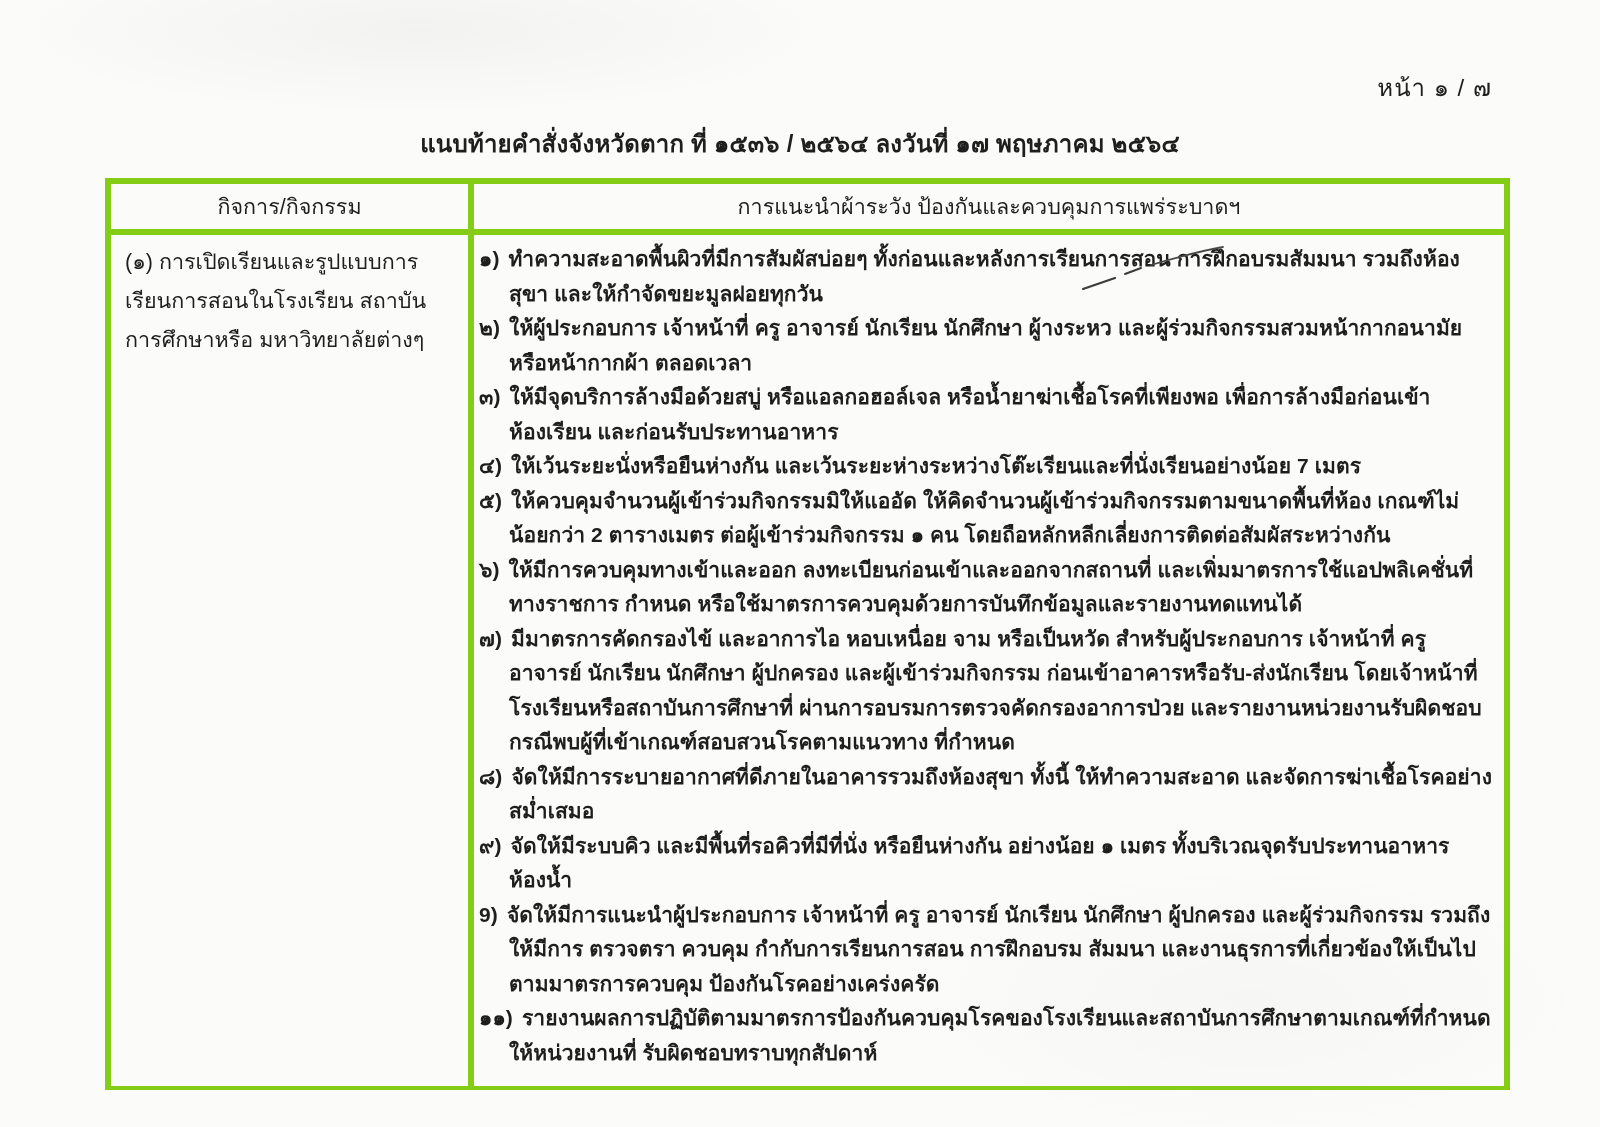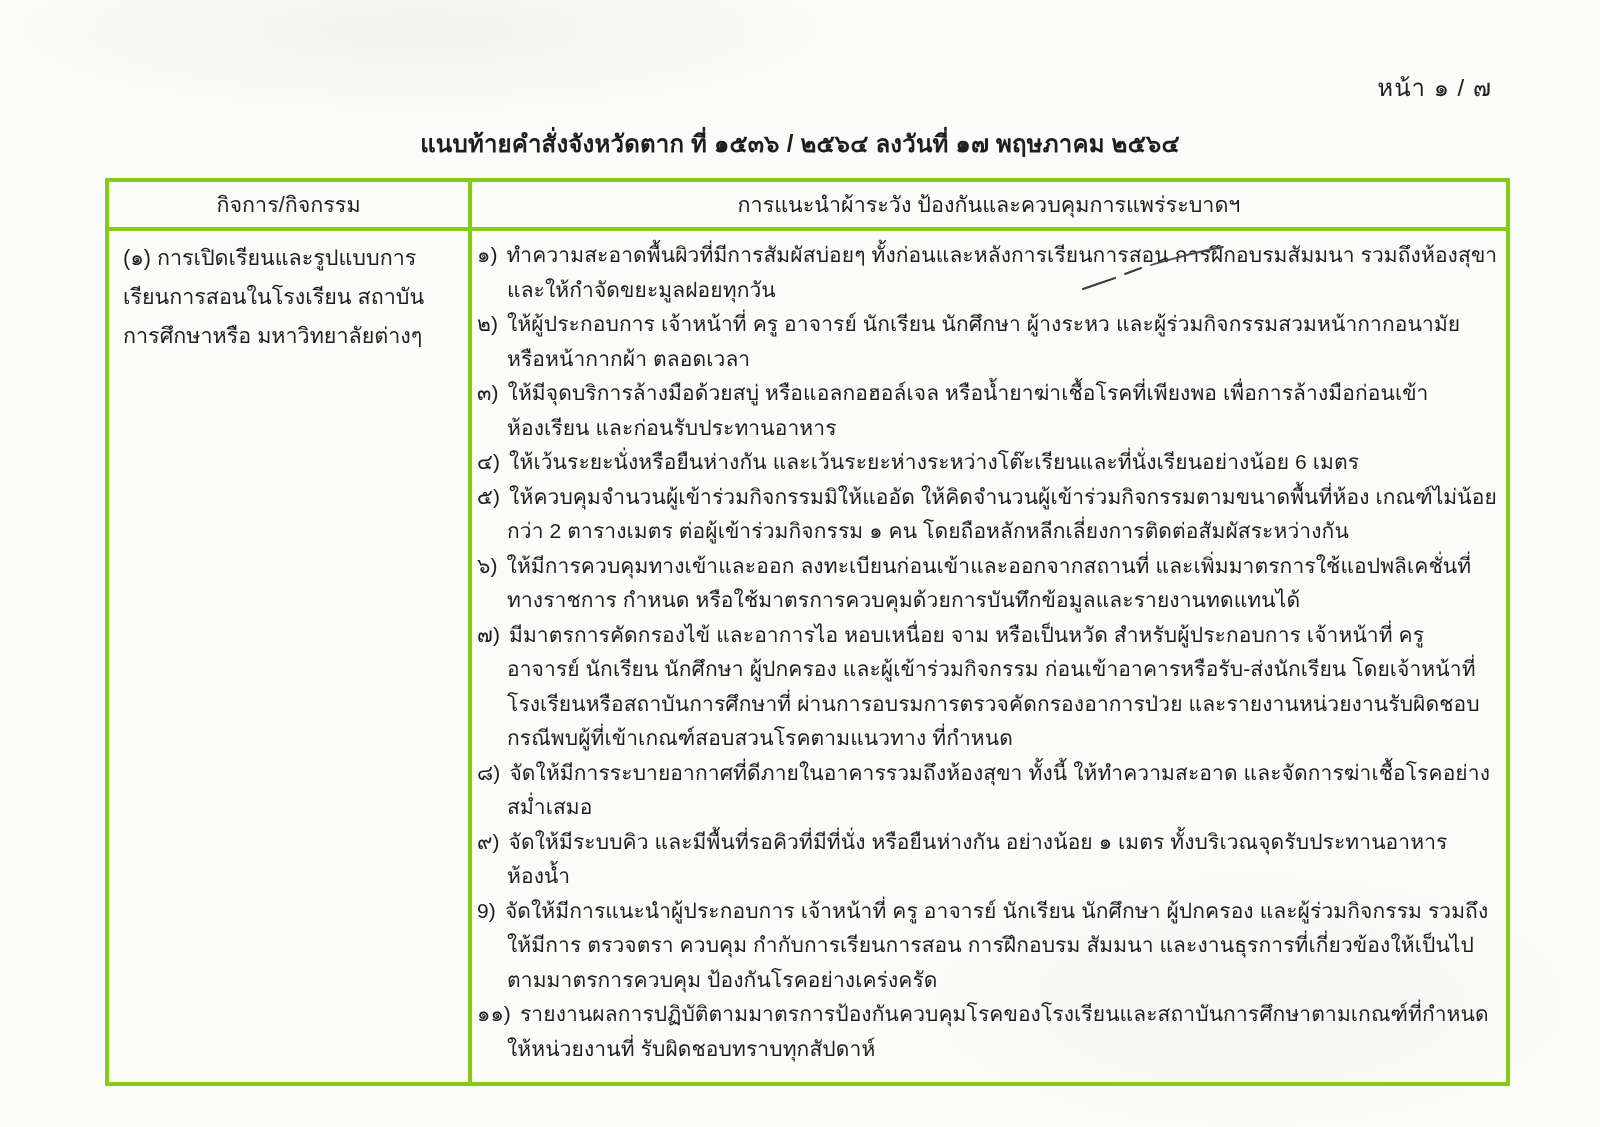--- a/index.html
+++ b/index.html
@@ -46,41 +46,42 @@
   .doc-table {
     position: absolute;
     top: 178px;
     left: 105px;
     width: 1405px;
     border-collapse: collapse;
     table-layout: fixed;
     font-size: 21px;
   }
   .doc-table th, .doc-table td {
-    border: 4px solid #84cc16;
+    border: 6px solid #84cc16;
     vertical-align: top;
   }
   .doc-table th {
     font-weight: normal;
     font-size: 21.5px;
     text-align: center;
     padding: 5px 4px 6px 4px;
     border-bottom-width: 3px;
   }
   .doc-table td {
     border-bottom-width: 4px;
   }
   .col-activity { width: 363px; }
   .cell-activity {
     padding: 8px 14px 10px 14px;
     line-height: 39px;
     font-size: 21.5px;
   }
   .cell-measures {
     padding: 7px 8px 16px 5px;
+    font-weight: bold;
   }
   .measure-list {
     list-style: none;
     margin: 0;
     padding: 0;
   }
   .measure-list li {
     padding-left: 30px;
     text-indent: -30px;
     line-height: 34.5px;
@@ -119,21 +120,21 @@
     </tr>
   </thead>
   <tbody>
     <tr>
       <td class="cell-activity">(๑) การเปิดเรียนและรูปแบบการเรียนการสอนในโรงเรียน สถาบันการศึกษาหรือ มหาวิทยาลัยต่างๆ</td>
       <td class="cell-measures">
         <ol class="measure-list">
           <li><span class="num">๑)</span><span>ทำความสะอาดพื้นผิวที่มีการสัมผัสบ่อยๆ ทั้งก่อนและหลังการเรียนการสอน การฝึกอบรมสัมมนา รวมถึงห้องสุขา และให้กำจัดขยะมูลฝอยทุกวัน</span></li>
           <li><span class="num">๒)</span><span>ให้ผู้ประกอบการ เจ้าหน้าที่ ครู อาจารย์ นักเรียน นักศึกษา ผู้างระหว และผู้ร่วมกิจกรรมสวมหน้ากากอนามัยหรือหน้ากากผ้า ตลอดเวลา</span></li>
           <li><span class="num">๓)</span><span>ให้มีจุดบริการล้างมือด้วยสบู่ หรือแอลกอฮอล์เจล หรือน้ำยาฆ่าเชื้อโรคที่เพียงพอ เพื่อการล้างมือก่อนเข้าห้องเรียน และก่อนรับประทานอาหาร</span></li>
-          <li><span class="num">๔)</span><span>ให้เว้นระยะนั่งหรือยืนห่างกัน และเว้นระยะห่างระหว่างโต๊ะเรียนและที่นั่งเรียนอย่างน้อย 6 เมตร</span></li>
+          <li><span class="num">๔)</span><span>ให้เว้นระยะนั่งหรือยืนห่างกัน และเว้นระยะห่างระหว่างโต๊ะเรียนและที่นั่งเรียนอย่างน้อย 7 เมตร</span></li>
           <li><span class="num">๕)</span><span>ให้ควบคุมจำนวนผู้เข้าร่วมกิจกรรมมิให้แออัด ให้คิดจำนวนผู้เข้าร่วมกิจกรรมตามขนาดพื้นที่ห้อง เกณฑ์ไม่น้อยกว่า 2 ตารางเมตร ต่อผู้เข้าร่วมกิจกรรม ๑ คน โดยถือหลักหลีกเลี่ยงการติดต่อสัมผัสระหว่างกัน</span></li>
           <li><span class="num">๖)</span><span>ให้มีการควบคุมทางเข้าและออก ลงทะเบียนก่อนเข้าและออกจากสถานที่ และเพิ่มมาตรการใช้แอปพลิเคชั่นที่ทางราชการ กำหนด หรือใช้มาตรการควบคุมด้วยการบันทึกข้อมูลและรายงานทดแทนได้</span></li>
           <li><span class="num">๗)</span><span>มีมาตรการคัดกรองไข้ และอาการไอ หอบเหนื่อย จาม หรือเป็นหวัด สำหรับผู้ประกอบการ เจ้าหน้าที่ ครู อาจารย์ นักเรียน นักศึกษา ผู้ปกครอง และผู้เข้าร่วมกิจกรรม ก่อนเข้าอาคารหรือรับ-ส่งนักเรียน โดยเจ้าหน้าที่โรงเรียนหรือสถาบันการศึกษาที่ ผ่านการอบรมการตรวจคัดกรองอาการป่วย และรายงานหน่วยงานรับผิดชอบ กรณีพบผู้ที่เข้าเกณฑ์สอบสวนโรคตามแนวทาง ที่กำหนด</span></li>
           <li><span class="num">๘)</span><span>จัดให้มีการระบายอากาศที่ดีภายในอาคารรวมถึงห้องสุขา ทั้งนี้ ให้ทำความสะอาด และจัดการฆ่าเชื้อโรคอย่างสม่ำเสมอ</span></li>
           <li><span class="num">๙)</span><span>จัดให้มีระบบคิว และมีพื้นที่รอคิวที่มีที่นั่ง หรือยืนห่างกัน อย่างน้อย ๑ เมตร ทั้งบริเวณจุดรับประทานอาหาร ห้องน้ำ</span></li>
           <li><span class="num">9)</span><span>จัดให้มีการแนะนำผู้ประกอบการ เจ้าหน้าที่ ครู อาจารย์ นักเรียน นักศึกษา ผู้ปกครอง และผู้ร่วมกิจกรรม รวมถึงให้มีการ ตรวจตรา ควบคุม กำกับการเรียนการสอน การฝึกอบรม สัมมนา และงานธุรการที่เกี่ยวข้องให้เป็นไปตามมาตรการควบคุม ป้องกันโรคอย่างเคร่งครัด</span></li>
           <li><span class="num">๑๑)</span><span>รายงานผลการปฏิบัติตามมาตรการป้องกันควบคุมโรคของโรงเรียนและสถาบันการศึกษาตามเกณฑ์ที่กำหนด ให้หน่วยงานที่ รับผิดชอบทราบทุกสัปดาห์</span></li>
         </ol>
       </td>
     </tr>

